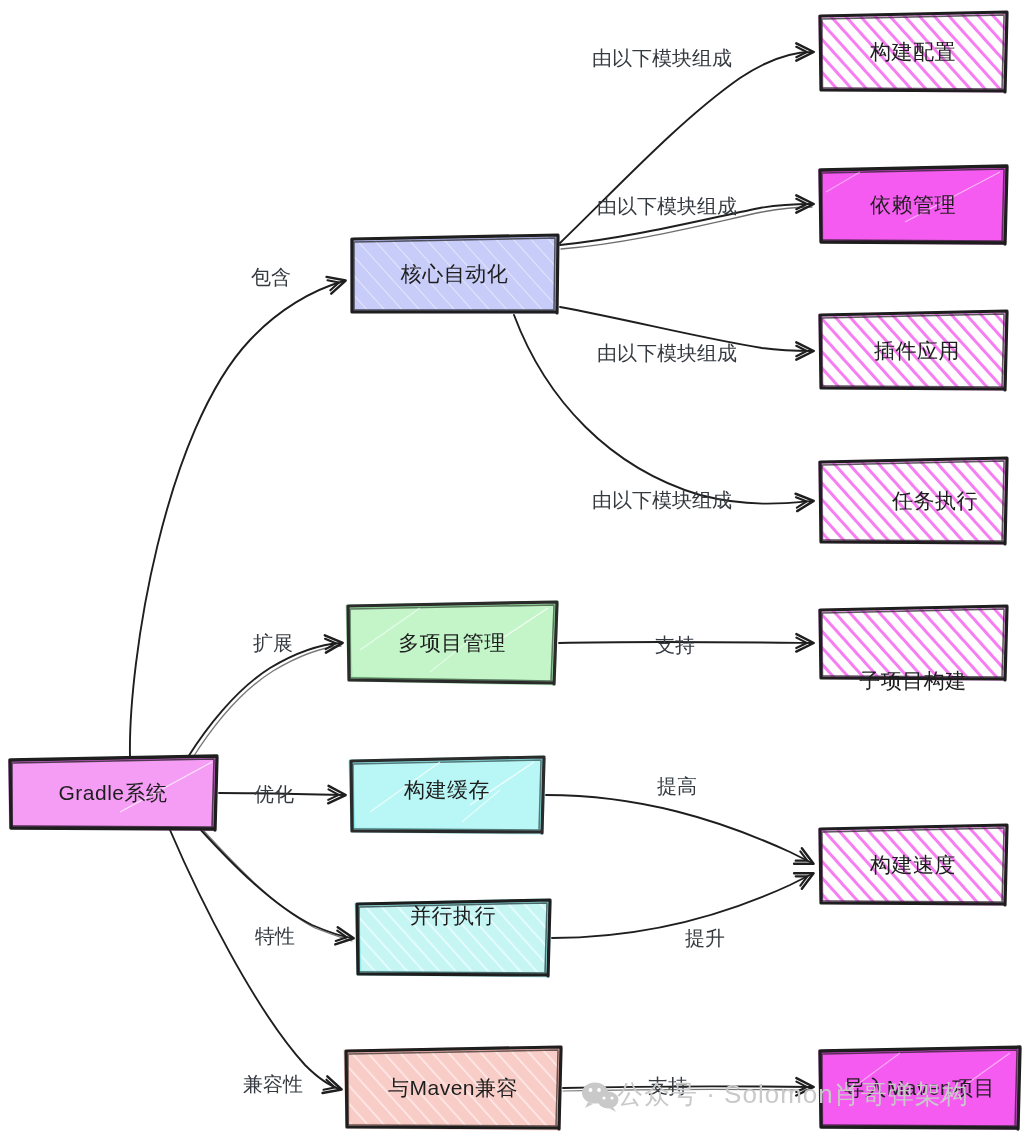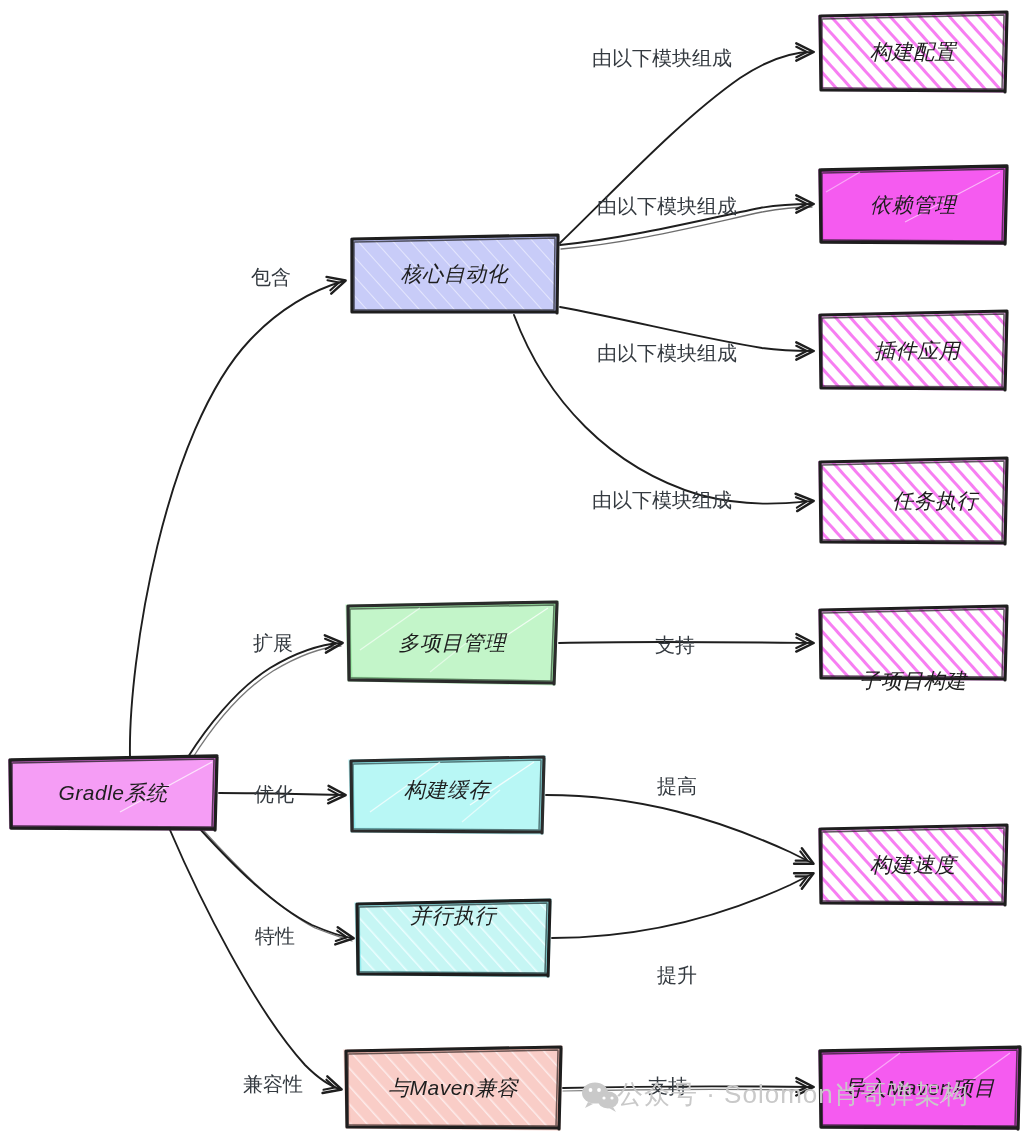--- a/index.html
+++ b/index.html
@@ -3,21 +3,21 @@
 <meta charset="utf-8">
 <style>
   html,body{margin:0;padding:0;background:#ffffff;}
   body{width:1036px;height:1141px;overflow:hidden;
        font-family:"Liberation Sans","DejaVu Sans",sans-serif;}
   #stage{position:relative;width:1036px;height:1141px;background:#fff;}
   svg.canvas{position:absolute;inset:0;width:1036px;height:1141px;}
   .nodetext{
     position:absolute; display:flex; align-items:center; justify-content:center;
     color:#1e1e1e; font-size:21px; letter-spacing:.5px;
-    pointer-events:none; white-space:nowrap;font-style:italic;
+    pointer-events:none; white-space:nowrap;
   }
   .edgelabel{
     position:absolute; color:#343a40; font-size:20px;
     white-space:nowrap; pointer-events:none;
   }
   .wm{
     position:absolute; color:#c9c9c9; font-size:26px; white-space:nowrap;
     pointer-events:none; letter-spacing:1px;
   }
   .wm-icon{position:absolute;pointer-events:none;}
@@ -220,19 +220,19 @@
   <div class="edgelabel" style="left:251px; top:264px;">包含</div>
   <div class="edgelabel" style="left:592px; top:45px;">由以下模块组成</div>
   <div class="edgelabel" style="left:597px; top:193px;">由以下模块组成</div>
   <div class="edgelabel" style="left:597px; top:340px;">由以下模块组成</div>
   <div class="edgelabel" style="left:592px; top:487px;">由以下模块组成</div>
   <div class="edgelabel" style="left:253px; top:630px;">扩展</div>
   <div class="edgelabel" style="left:655px; top:632px;">支持</div>
   <div class="edgelabel" style="left:254px; top:781px;">优化</div>
   <div class="edgelabel" style="left:657px; top:773px;">提高</div>
   <div class="edgelabel" style="left:255px; top:923px;">特性</div>
-  <div class="edgelabel" style="left:657px; top:925px;margin-top:37px;">提升</div>
+  <div class="edgelabel" style="left:685px; top:925px;">提升</div>
   <div class="edgelabel" style="left:243px; top:1071px;">兼容性</div>
   <div class="edgelabel" style="left:648px; top:1073px;">支持</div>
 
   <div class="wm" style="left:617px; top:1077px;">公众号 · Solomon肖哥弹架构</div>
 
 </div>
 
 </body></html>

